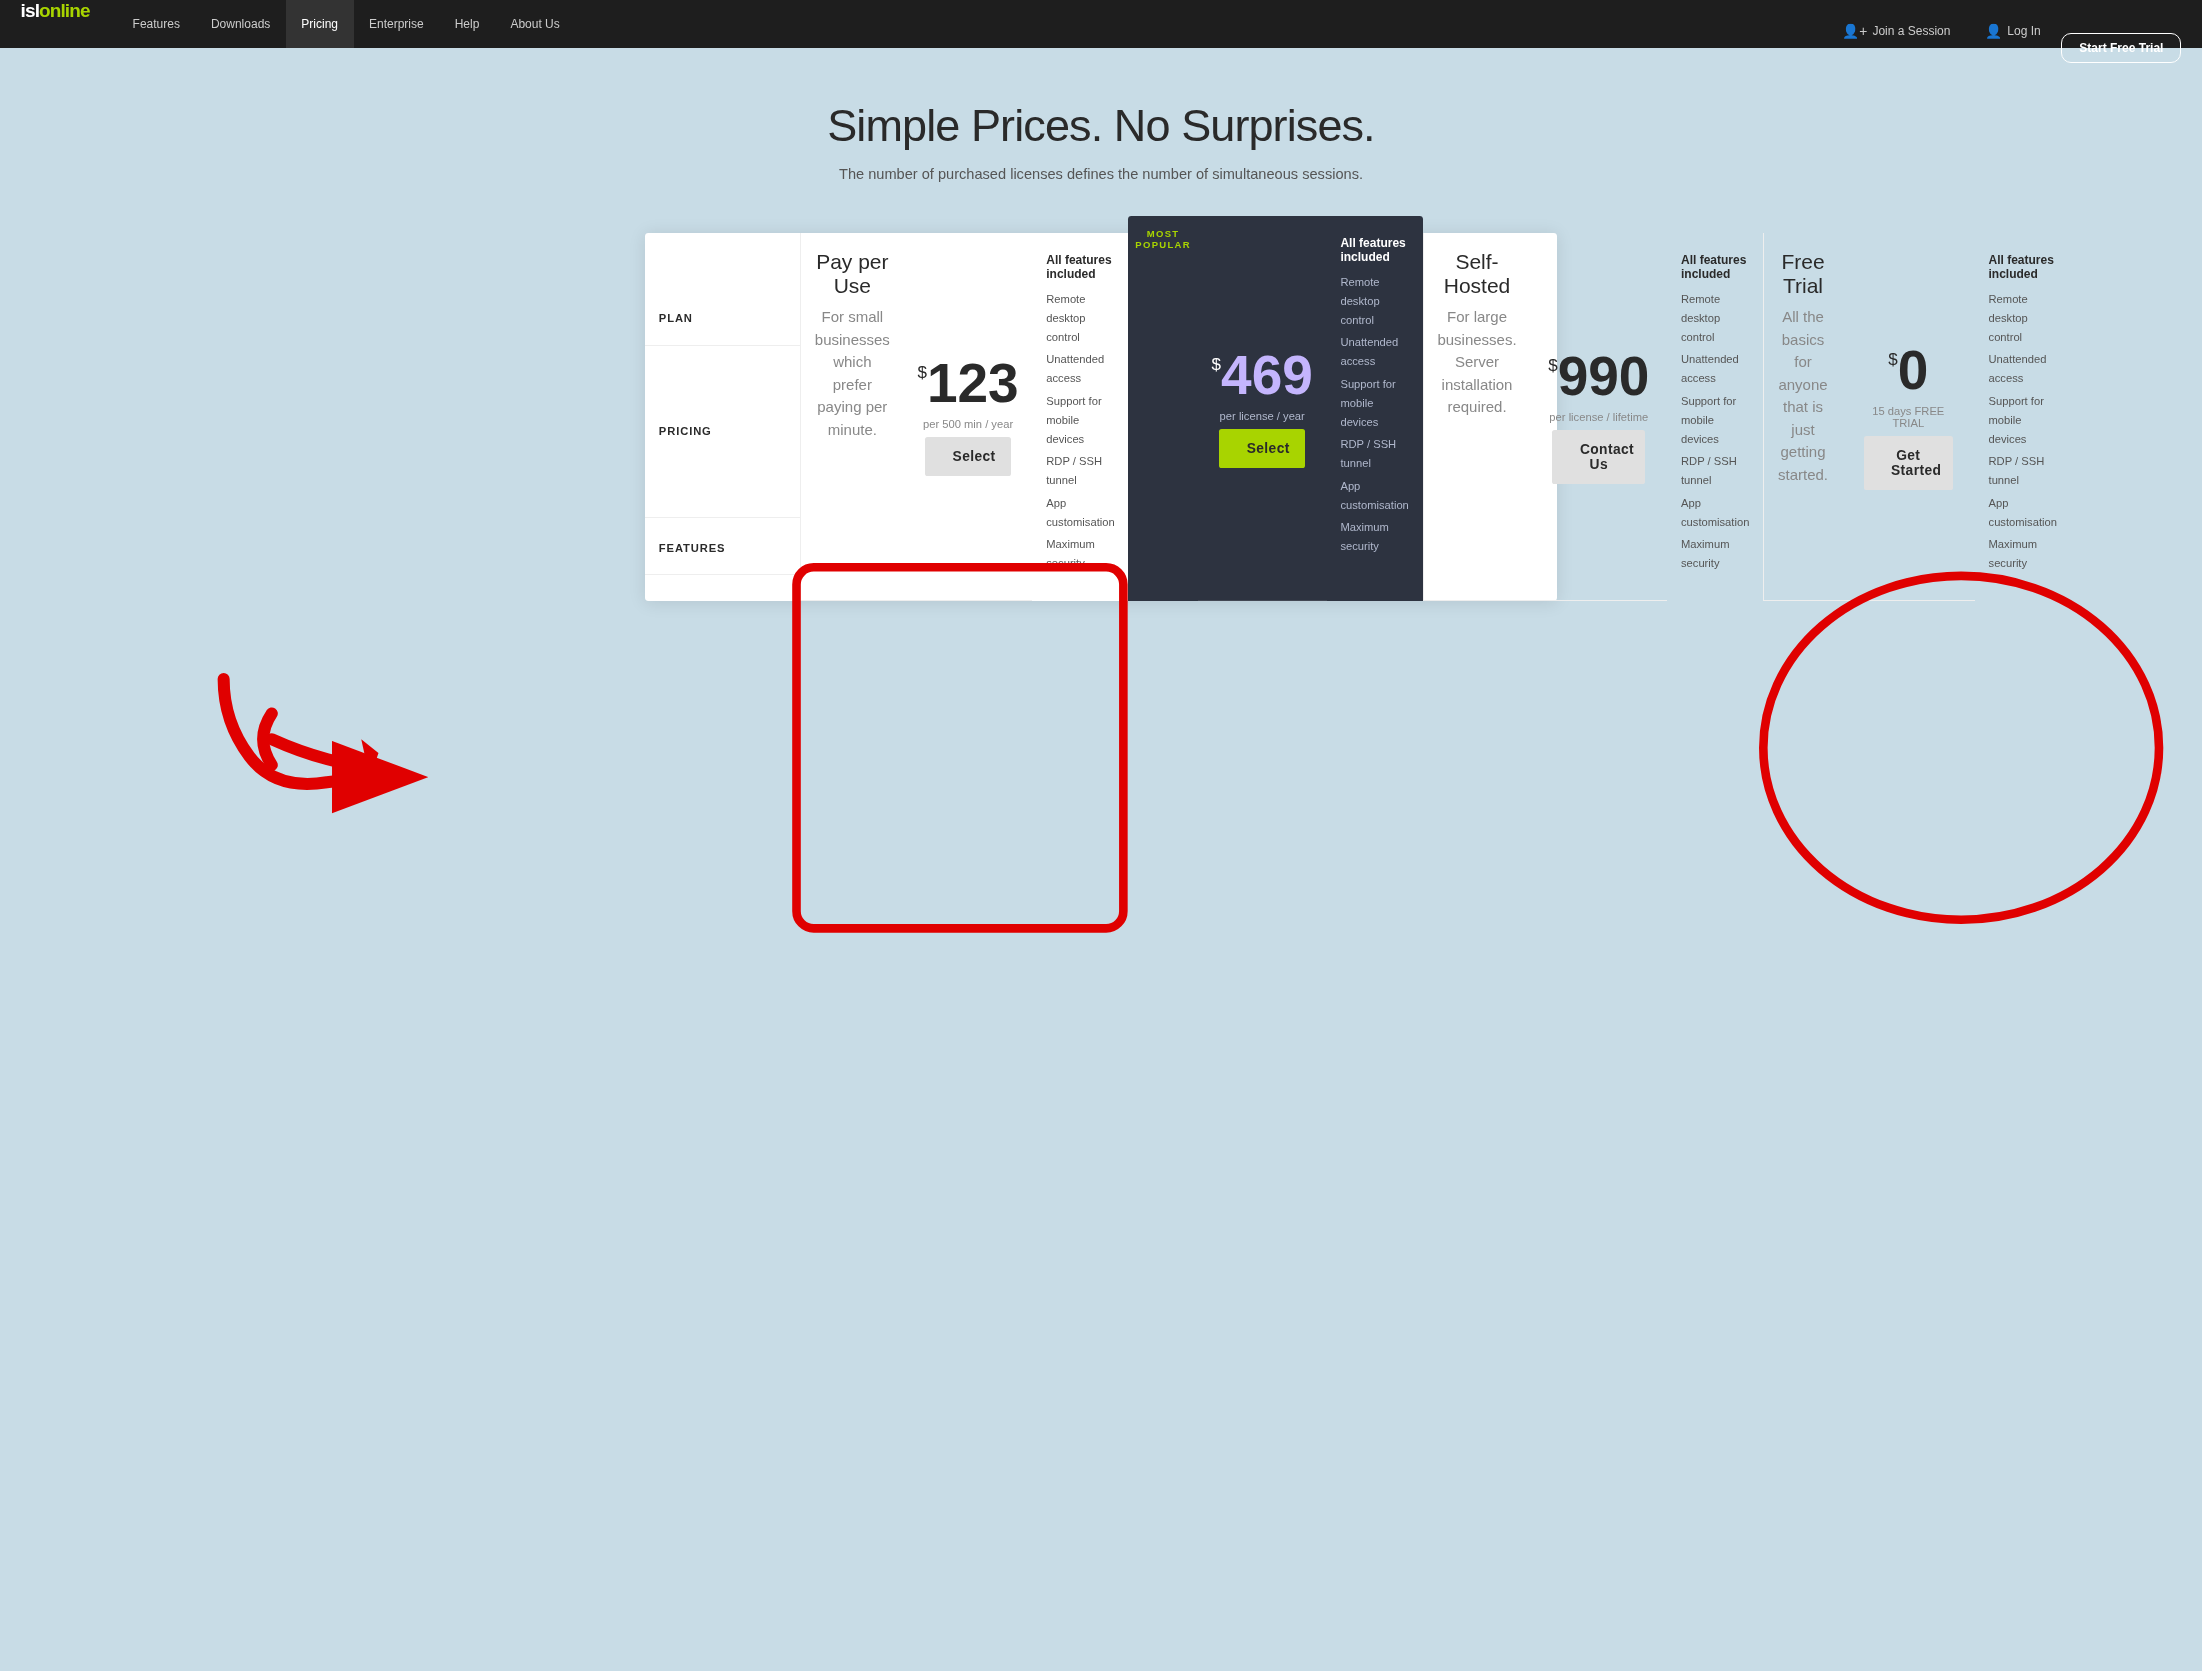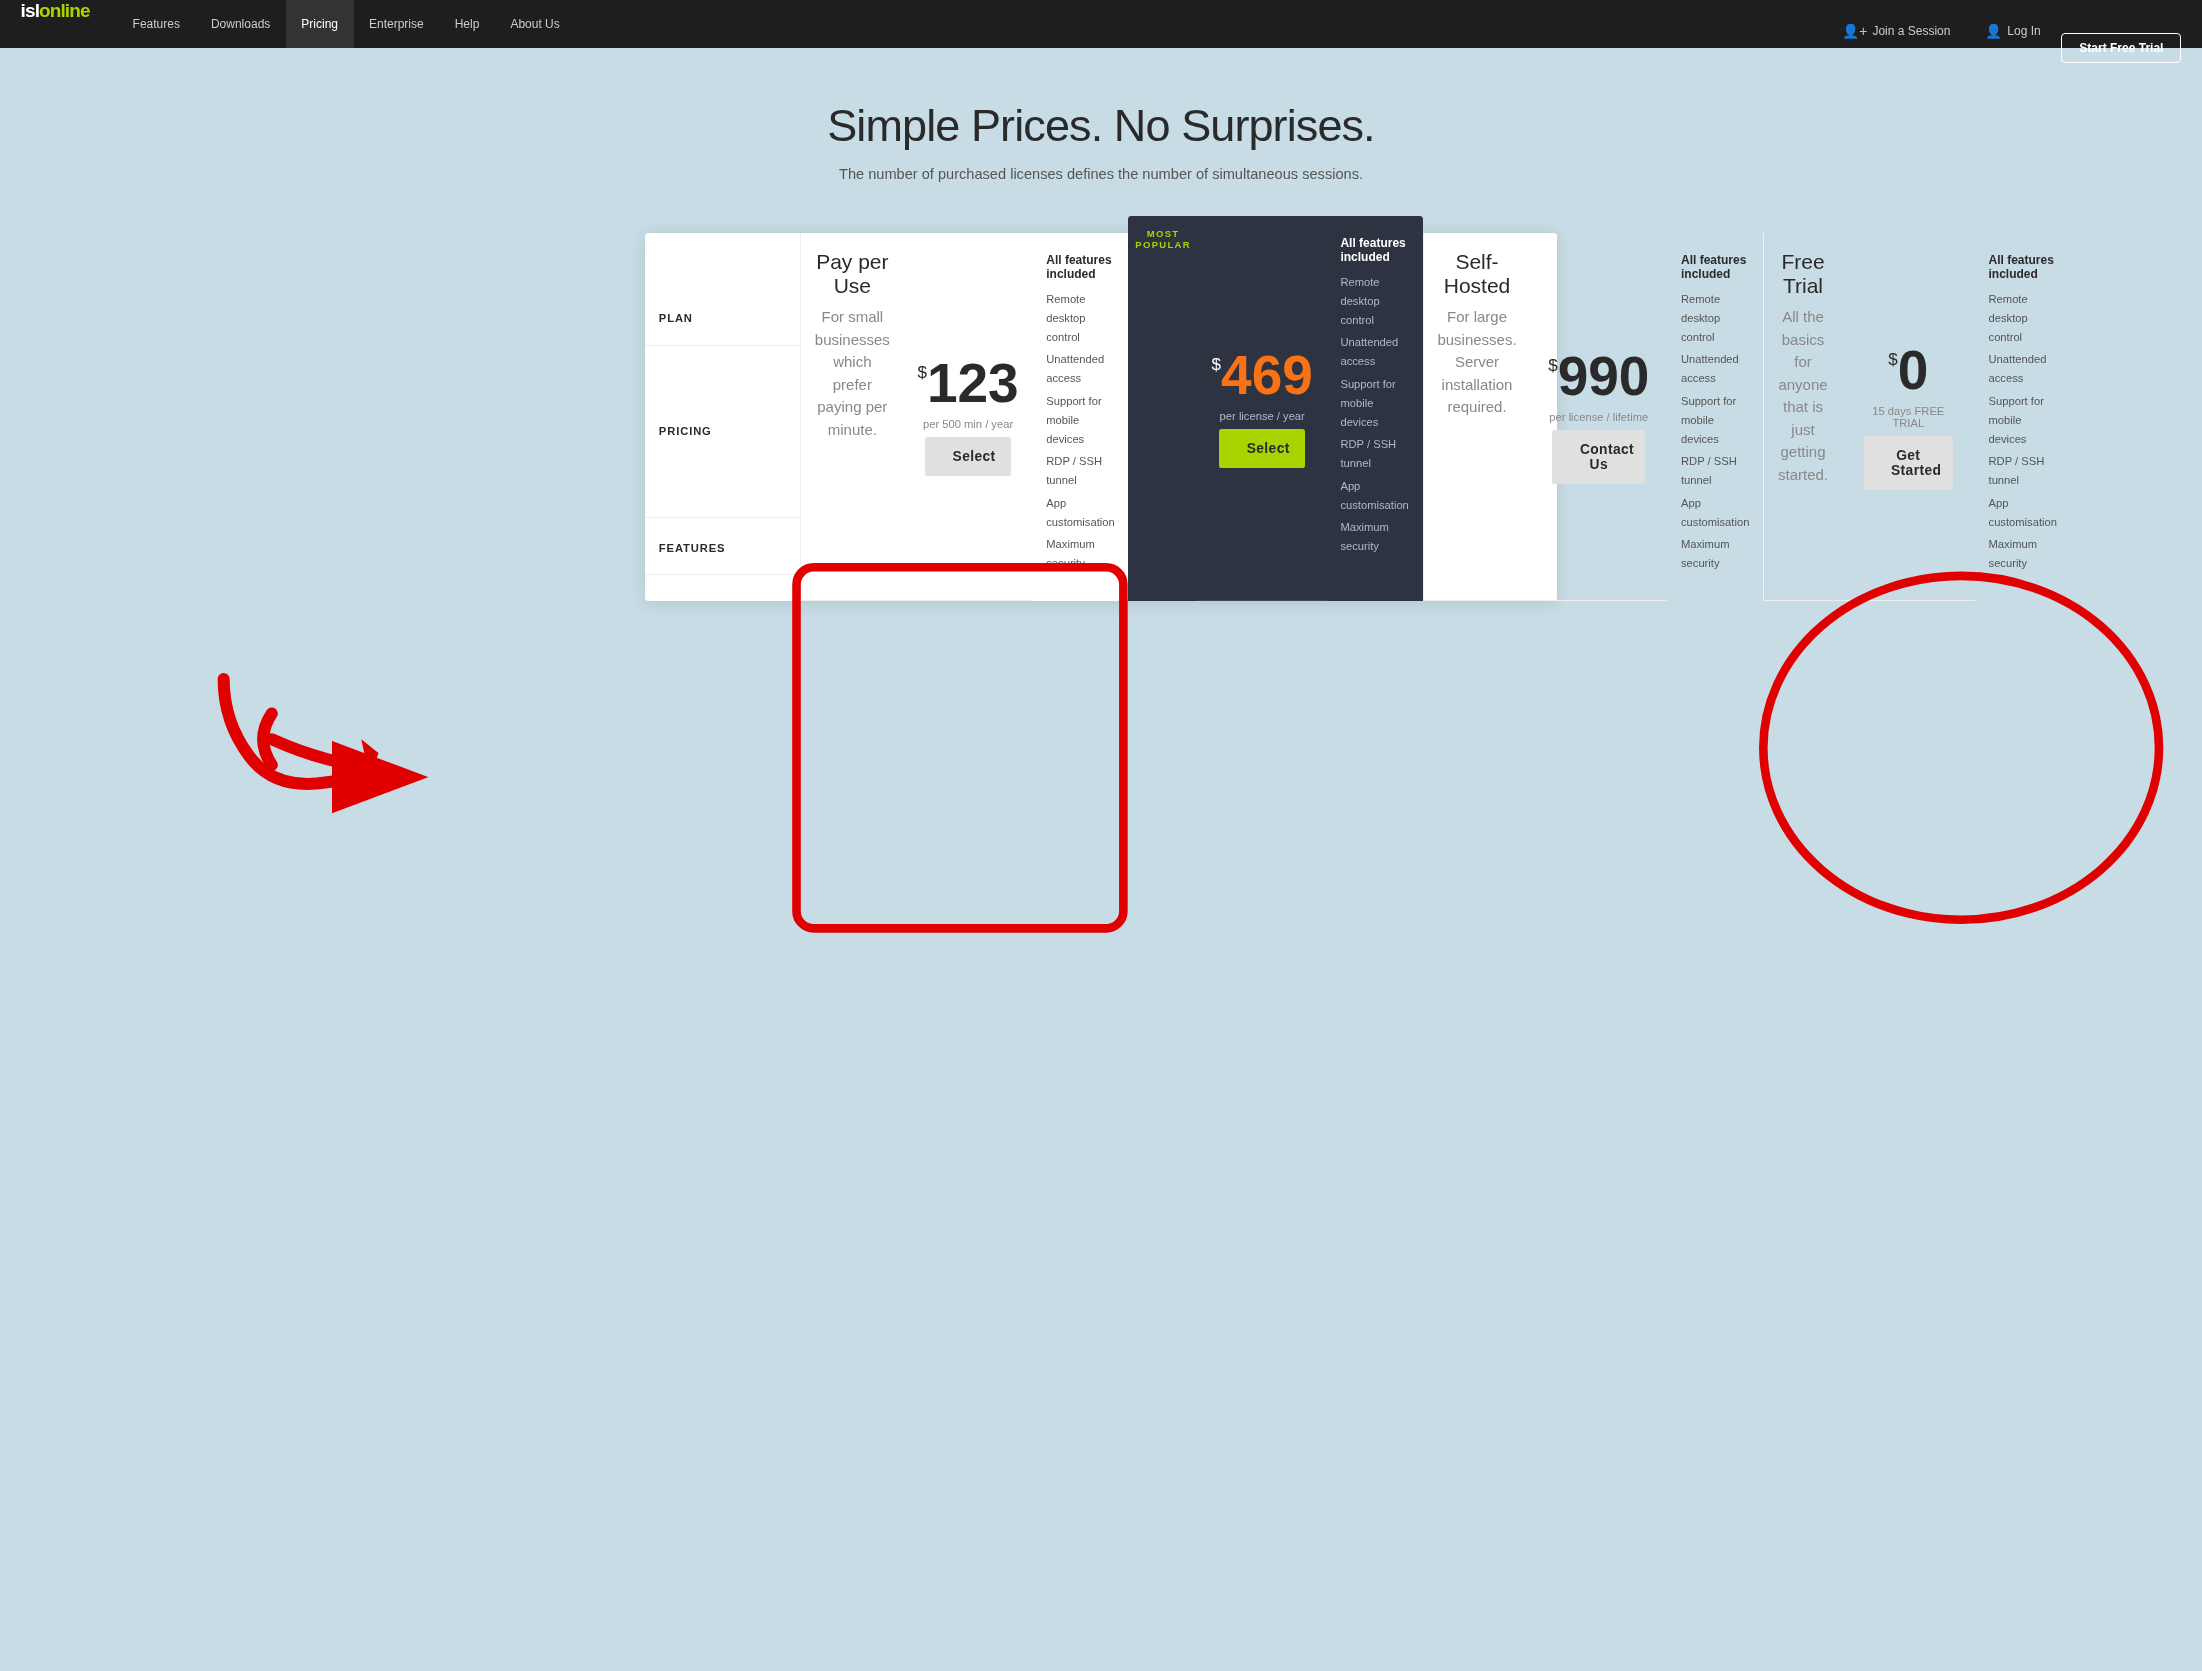--- a/index.html
+++ b/index.html
@@ -89,21 +89,21 @@
 
     .btn-trial {
       background: transparent;
       color: #ffffff;
       border: 1.7px solid #ffffff;
       padding: 6.9px 17px;
       font-size: 12px;
       font-weight: 600;
       cursor: pointer;
       white-space: nowrap;
-      border-radius: 4px;
+      border-radius: 10px;
       margin-top: 33px;
     }
 
     
     .hero {
       text-align: center;
       padding: 52px 17px 34px;
       background-color: #c8dce6;
     }
 
@@ -275,21 +275,21 @@
     }
 
     .price-amount {
       font-size: 55px;
       font-weight: 700;
       color: #2a2a2a;
       line-height: 1;
     }
 
     .plan-col.popular .price-amount {
-      color: #f97316;
+      color: #c4b5fd;
     }
 
     .price-period {
       font-size: 11.2px;
       color: #888;
     }
 
     .plan-col.popular .price-period {
       color: #b0b8cc;
     }

